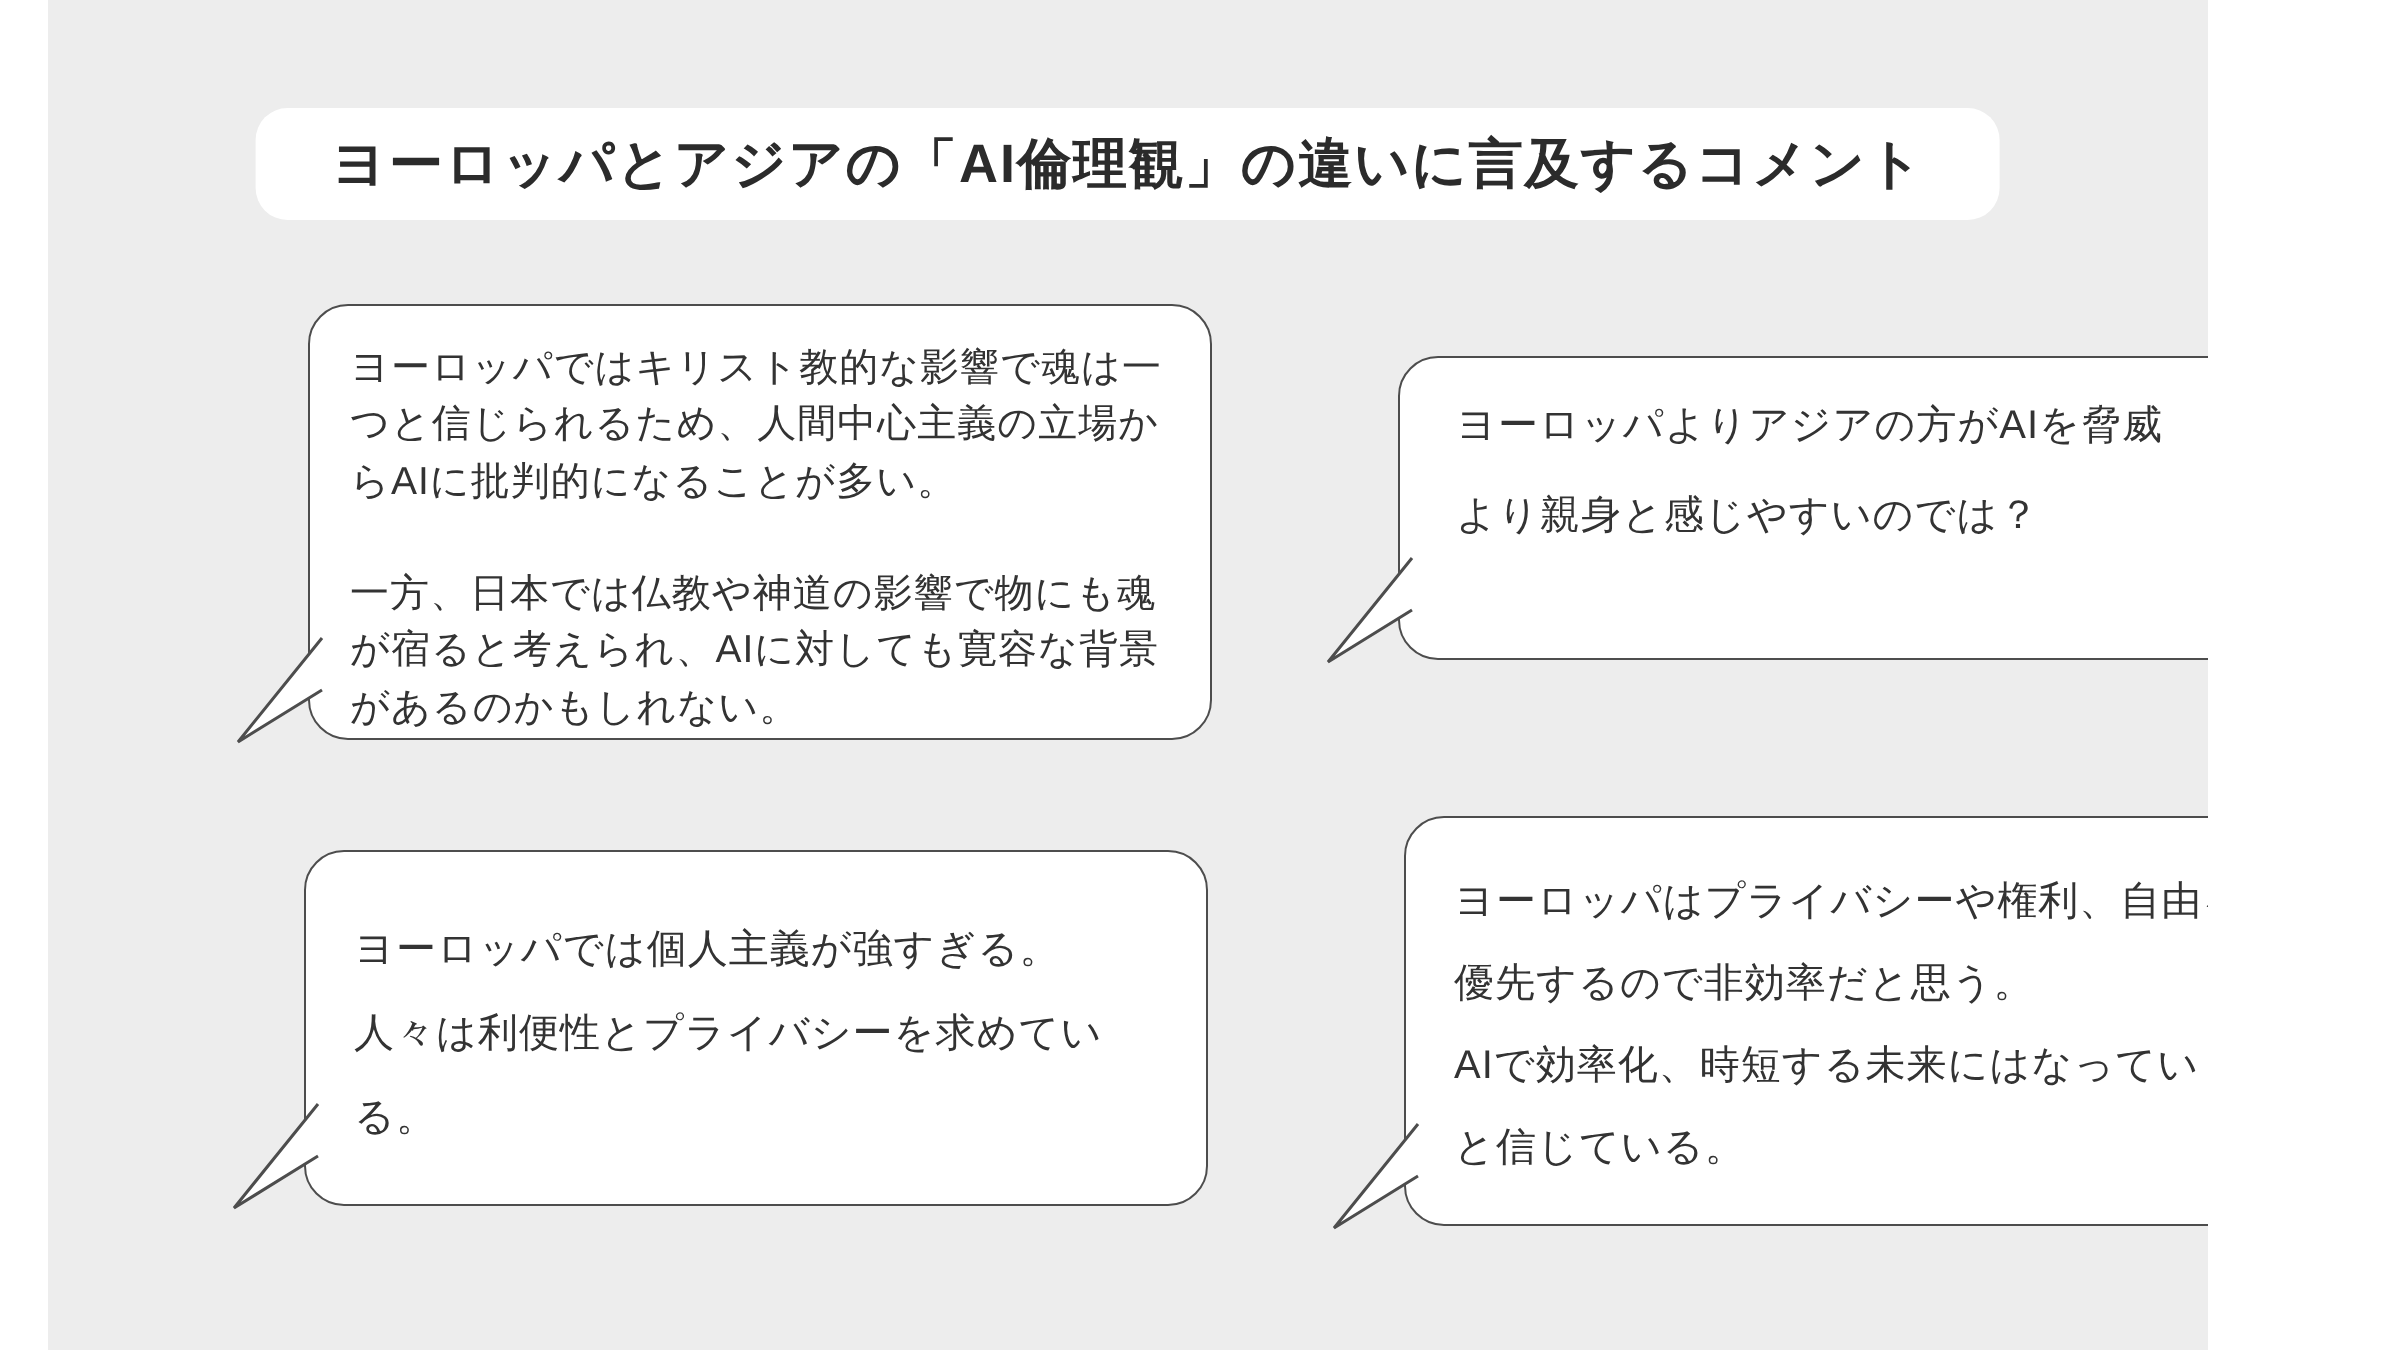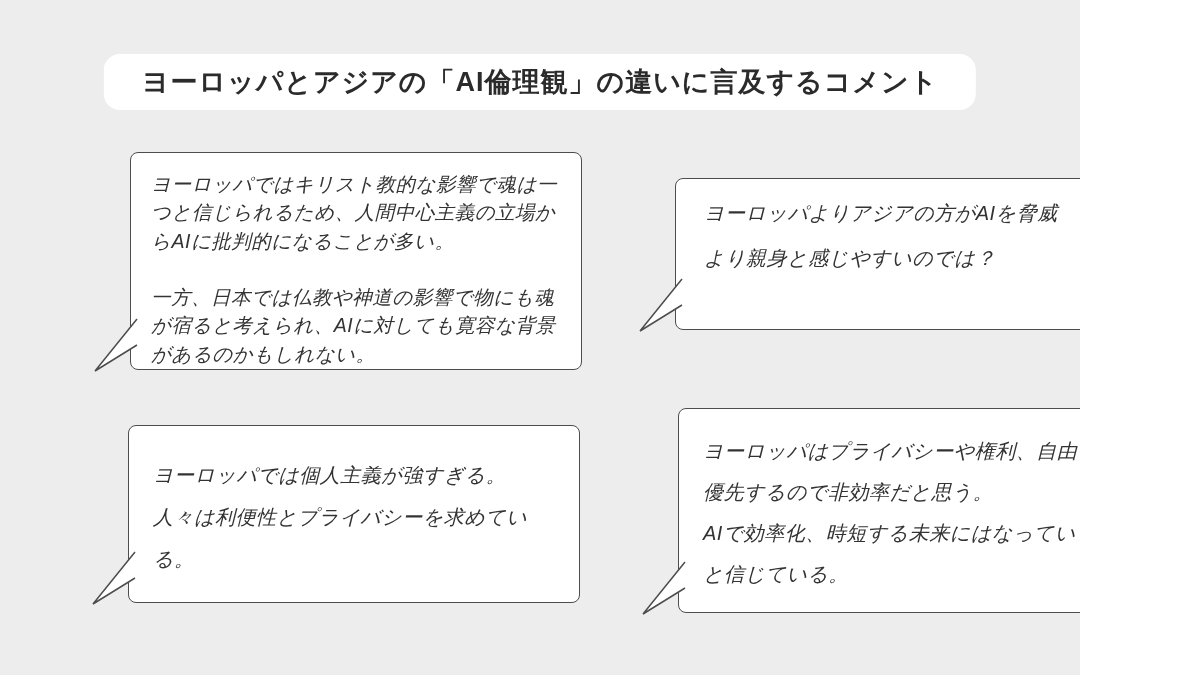--- a/index.html
+++ b/index.html
@@ -7,20 +7,21 @@
     padding: 0;
   }
   .stage {
     position: relative;
     width: 1080px;
     height: 675px;
     background: #ededed;
     overflow: hidden;
     font-family: "Liberation Sans", "DejaVu Sans", sans-serif;
     color: #333333;
+    margin-left: 24px;
   }
 
   .title-banner {
     position: absolute;
     top: 54px;
     left: 50%;
     transform: translateX(-50%);
     background: #ffffff;
     border-radius: 16px;
     padding: 10px 38px;
@@ -28,23 +29,22 @@
     font-weight: 700;
     color: #2b2b2b;
     letter-spacing: 1px;
     white-space: nowrap;
   }
 
   .bubble {
     position: absolute;
     background: #ffffff;
     border: 1.5px solid #4d4d4d;
-    border-radius: 8px;
+    border-radius: 20px;
     box-sizing: border-box;
-    font-style: italic;
   }
 
   .bubble-text {
     white-space: pre-line;
     letter-spacing: 0.5px;
   }
 
   .tail {
     position: absolute;
     left: -40px;

